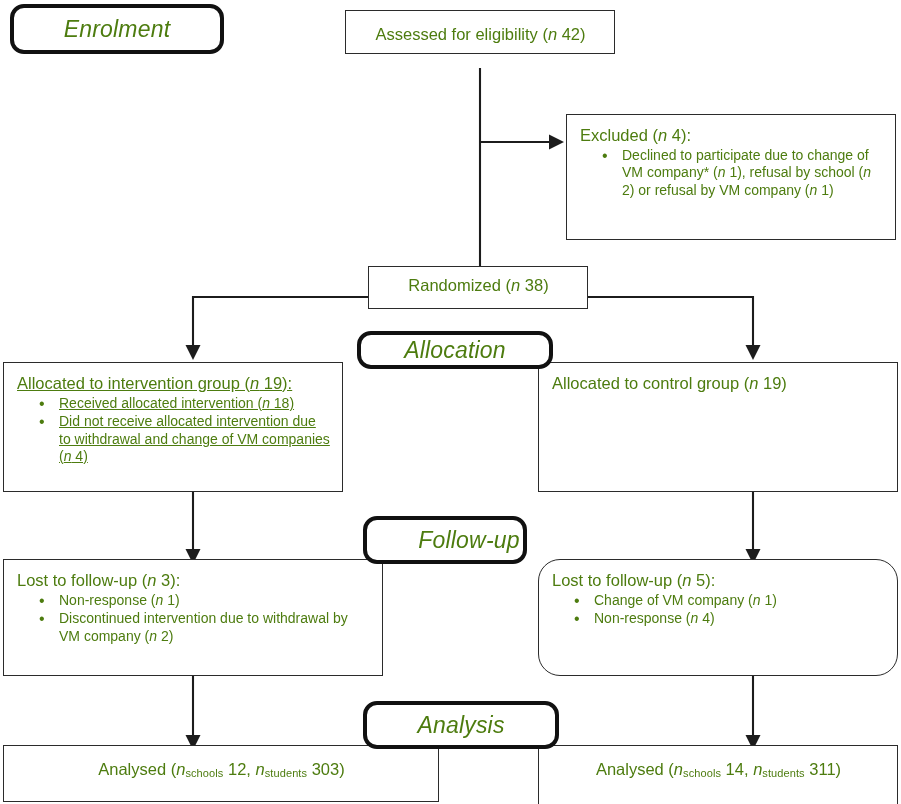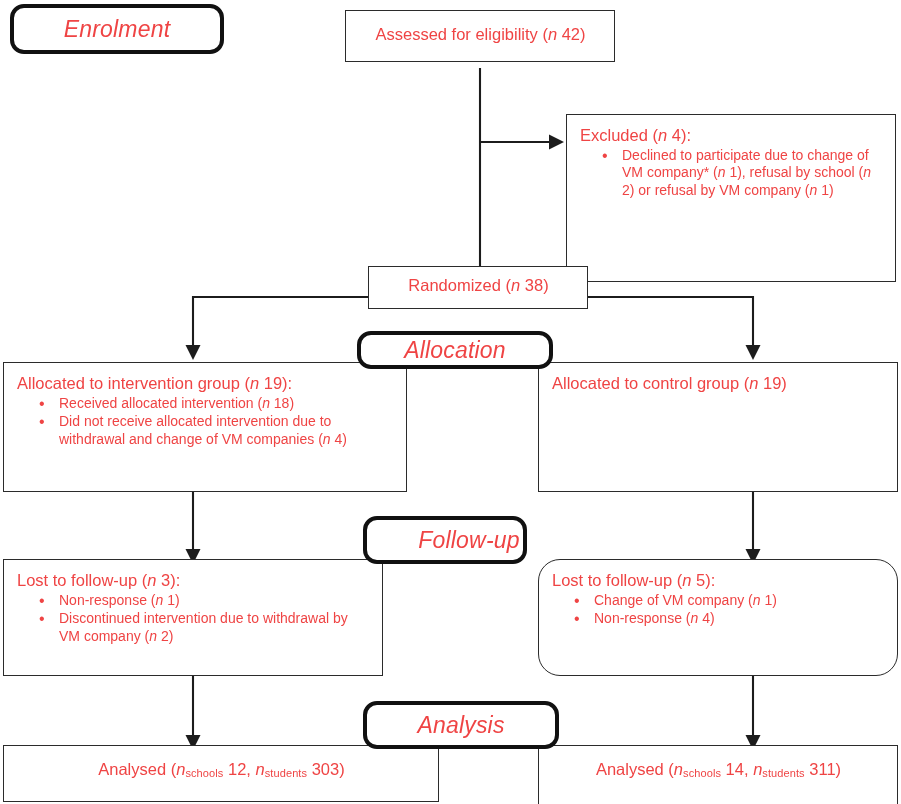--- a/index.html
+++ b/index.html
@@ -7,21 +7,21 @@
     margin: 0;
     padding: 0;
     background: #ffffff;
   }
   #diagram {
     position: relative;
     width: 901px;
     height: 804px;
     background: #ffffff;
     font-family: "Liberation Sans", sans-serif;
-    color: #ef4444;
+    color: #4d7c0f;
     overflow: hidden;
   }
 
   
   .phase-label {
     position: absolute;
     box-sizing: border-box;
     background: #ffffff;
     border: 4px solid #111111;
     border-radius: 14px;
@@ -120,46 +120,46 @@
 
     <line x1="193" y1="676" x2="193" y2="742" stroke="#1c1c1c" stroke-width="2.1" marker-end="url(#arrowhead)"></line>
 
     <line x1="753" y1="676" x2="753" y2="742" stroke="#1c1c1c" stroke-width="2.1" marker-end="url(#arrowhead)"></line>
   </svg>
 
   <div class="phase-label" style="left:10px; top:4px; width:214px; height:50px;">
     <span>Enrolment</span>
   </div>
 
-  <div class="node-box centered" style="left:345px; top:10px; width:270px; height:52px;">
+  <div class="node-box centered" style="left:345px; top:10px; width:270px; height:44px;">
     <div class="body">
       <p class="head"><span>Assessed for eligibility (</span><i class="n">n</i><span> 42)</span></p>
     </div>
   </div>
 
-  <div class="node-box" style="left:566px; top:114px; width:330px; height:168px;">
+  <div class="node-box" style="left:566px; top:114px; width:330px; height:126px;">
     <div class="body">
       <p class="head"><span>Excluded (</span><i class="n">n</i><span> 4):</span></p>
       <ul class="bullets">
           <li><span>Declined to participate due to change of VM company* (</span><i class="n">n</i><span> 1), refusal by school (</span><i class="n">n</i><span> 2) or refusal by VM company (</span><i class="n">n</i><span> 1)</span></li>
         </ul>
     </div>
   </div>
 
   <div class="node-box centered" style="left:368px; top:266px; width:220px; height:43px;">
     <div class="body" style="padding-top:8px;">
       <p class="head"><span>Randomized (</span><i class="n">n</i><span> 38)</span></p>
     </div>
   </div>
 
   <div class="phase-label" style="left:357px; top:331px; width:196px; height:38px;">
     <span>Allocation</span>
   </div>
 
-  <div class="node-box" style="left:3px; top:362px; width:404px; height:130px;">
+  <div class="node-box" style="left:3px; top:362px; width:340px; height:130px;text-decoration:underline;">
     <div class="body">
       <p class="head"><span>Allocated to intervention group (</span><i class="n">n</i><span> 19):</span></p>
       <ul class="bullets">
           <li><span>Received allocated intervention (</span><i class="n">n</i><span> 18)</span></li>
           <li><span>Did not receive allocated intervention due to withdrawal and change of VM companies (</span><i class="n">n</i><span> 4)</span></li>
         </ul>
     </div>
   </div>
 
   <div class="node-box" style="left:538px; top:362px; width:360px; height:130px;">

